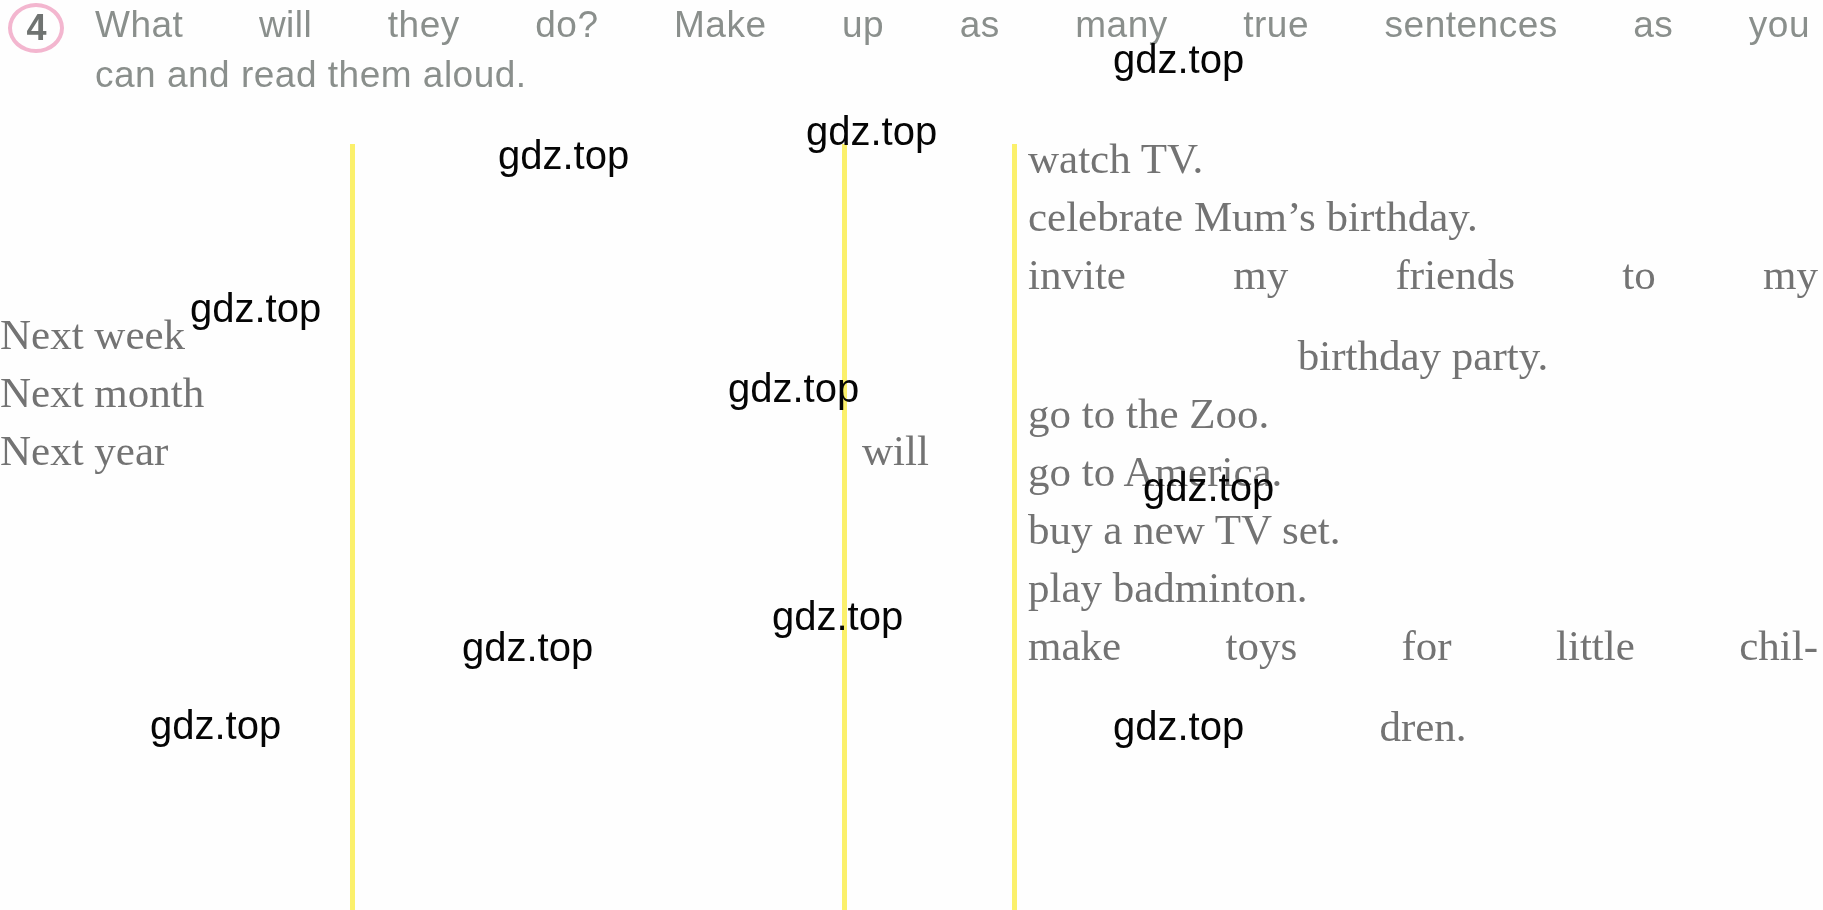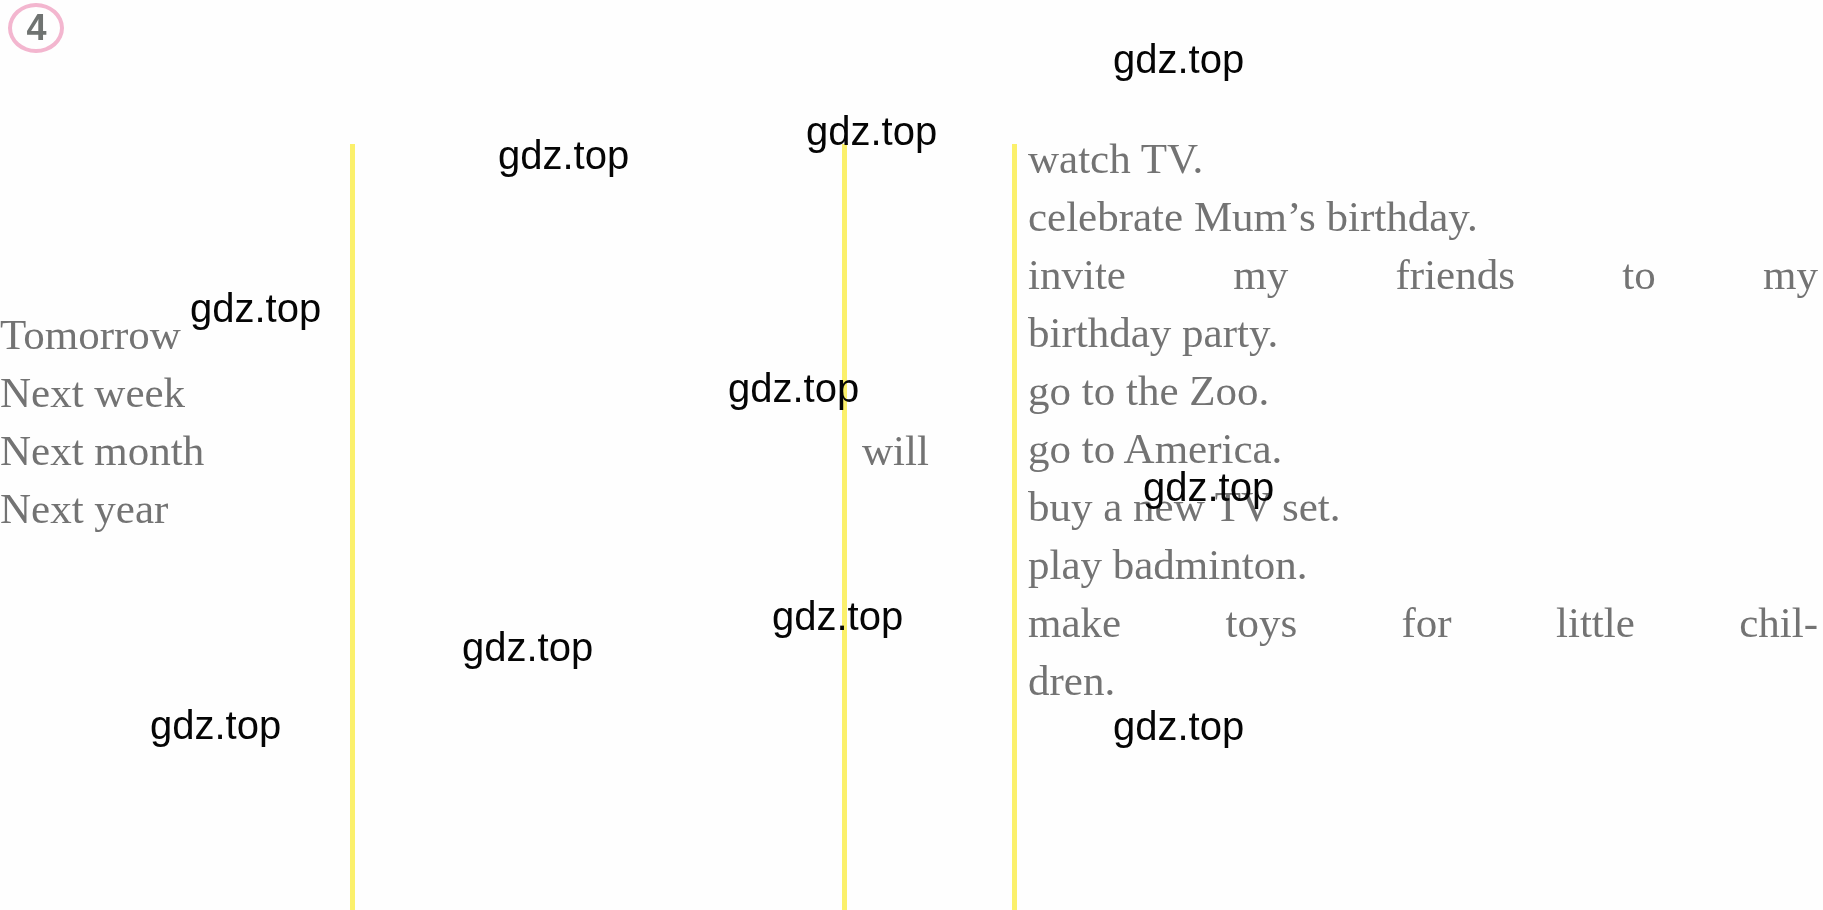--- a/index.html
+++ b/index.html
@@ -120,21 +120,22 @@
   }
   #col-predicate .row {
     white-space: normal;
   }
   #col-predicate .row.justified {
     text-align: justify;
     text-align-last: justify;
     white-space: normal;
   }
   #col-predicate .row.wrap2 {
-    text-align: left;
+    text-align: center;
+    margin-top: 23px;
   }
 
   
   .watermark {
     position: absolute;
     color: #050505;
     font-family: "Liberation Sans", "DejaVu Sans", sans-serif;
     font-size: 40px;
     line-height: 30px;
     white-space: nowrap;
@@ -143,31 +144,34 @@
 </style>
 </head>
 <body>
 
 <div id="exercise-header">
 
   <div id="task-number-badge">
     <span class="num">4</span>
   </div>
 
+  <div id="task-instruction">
+    <span class="line1">What will they do? Make up as many true sentences as you</span>
+    <span class="line2">can and read them aloud.</span>
+  </div>
 
 </div>
 
 <div id="substitution-table">
 
   <div class="divider" id="divider-1"></div>
   <div class="divider" id="divider-2"></div>
   <div class="divider" id="divider-3"></div>
 
   <div class="col" id="col-time">
-    <div class="row">Tomorrow</div>
     <div class="row">Next week</div>
     <div class="row">Next month</div>
     <div class="row">Next year</div>
   </div>
 
 
   <div class="col" id="col-modal">
     <div class="row">will</div>
   </div>
 

